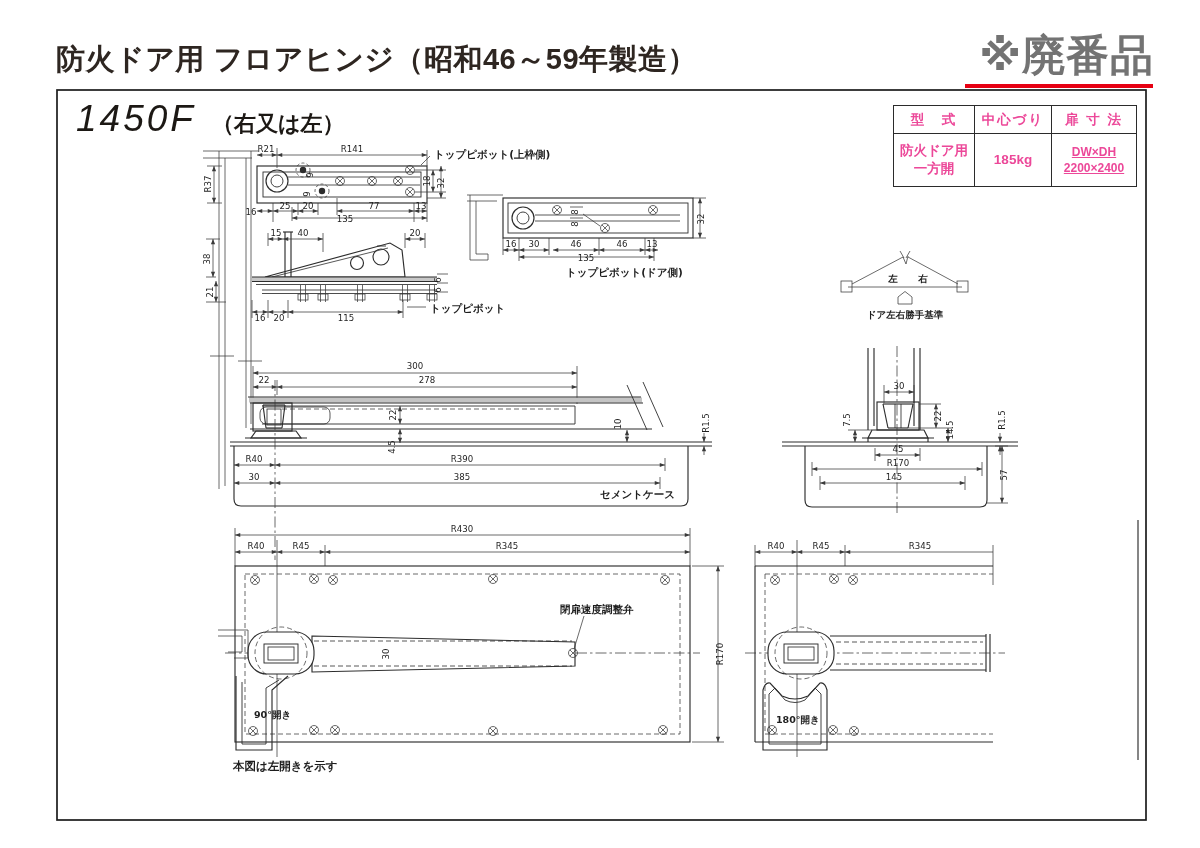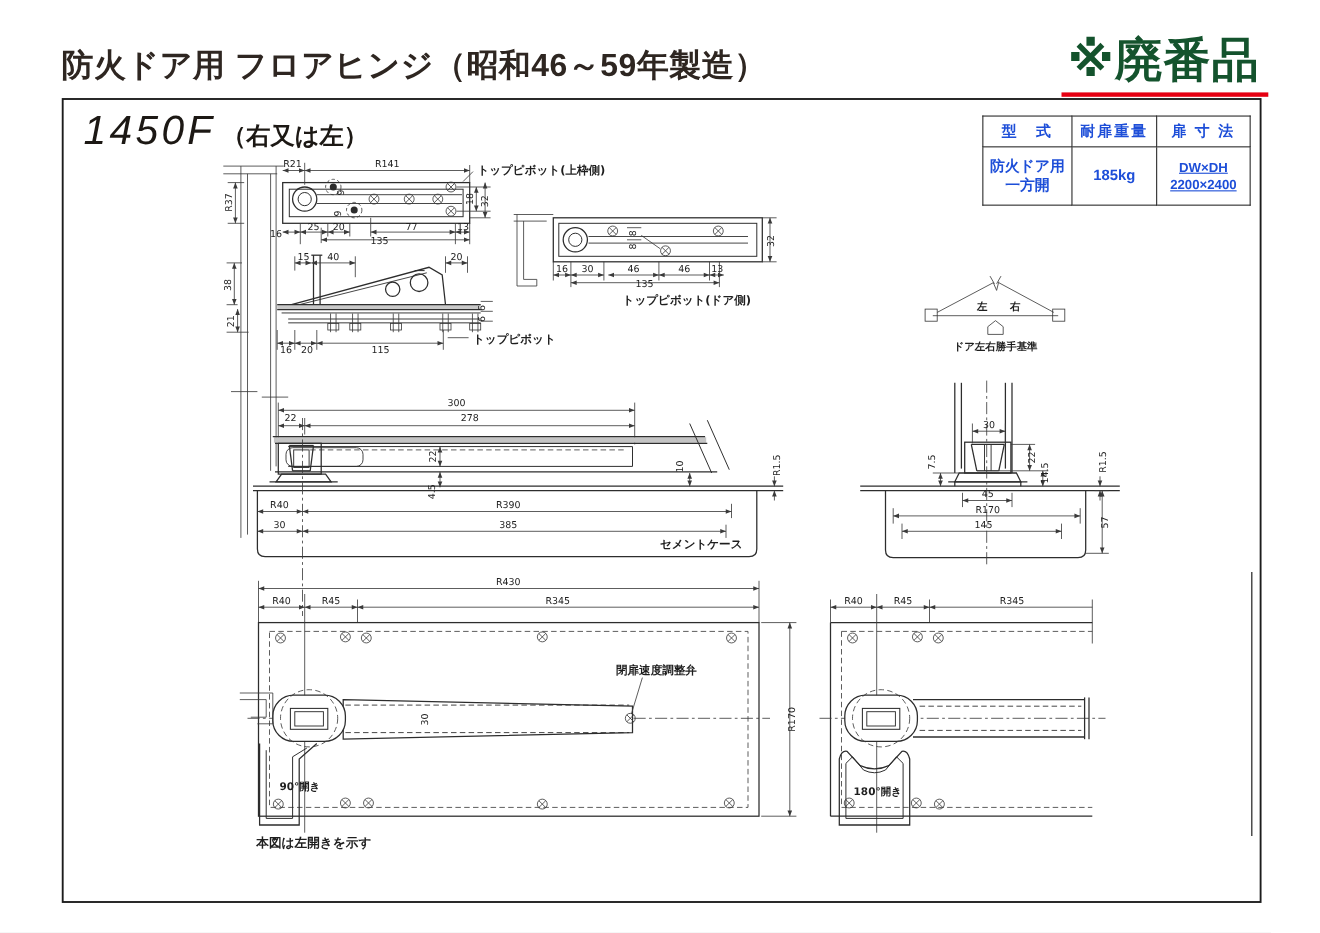--- a/index.html
+++ b/index.html
@@ -1,27 +1,27 @@
 <!DOCTYPE html>
 <html><head>
 <meta charset="utf-8">
 <style>
   html,body{margin:0;padding:0;background:#e8e8e8;}
   .page{position:relative;width:1200px;height:848px;background:#ffffff;
         font-family:"Liberation Sans","DejaVu Sans",sans-serif;overflow:hidden;margin:0 auto;}
   .title{position:absolute;left:56px;top:40px;font-size:29px;font-weight:bold;
          color:#2e2621;letter-spacing:0.5px;}
-  .badge{position:absolute;left:962px;top:34px;width:192px;text-align:center;
-         font-size:43px;font-weight:bold;color:#14532d;letter-spacing:1px;line-height:1.0;}
+  .badge{position:absolute;left:962px;top:34px;width:192px;text-align:right;
+         font-size:43px;font-weight:bold;color:#737373;letter-spacing:1px;line-height:1.0;}
   .badge-underline{position:absolute;left:965px;top:84px;width:188px;height:4px;background:#e60012;}
   .model{position:absolute;left:76px;top:98px;color:#1c1814;}
   .model .num{font-size:37px;font-weight:normal;letter-spacing:3px;font-style:italic;}
-  .model .suf{font-size:22px;font-weight:bold;margin-left:6px;}
+  .model .suf{font-size:22px;font-weight:bold;margin-left:16px;}
   .spec{position:absolute;left:893px;top:105px;width:244px;border-collapse:collapse;
-        color:#1d4ed8;}
+        color:#ec4899;}
   .spec td{border:1.6px solid #2b2b2b;text-align:center;padding:0;}
   .spec .hd{height:27px;font-size:13.5px;font-weight:bold;letter-spacing:2px;}
   .spec .bd{height:52px;font-size:13.5px;font-weight:bold;line-height:1.35;}
   .spec .sm{font-size:12px;text-decoration:underline;}
   svg text{font-family:"DejaVu Sans","Liberation Sans",sans-serif;fill:#1e1e1e;}
   .dt{font-size:8.6px;}
   .lb{font-size:10.5px;font-weight:bold;}
   .lbs{font-size:9.5px;font-weight:bold;}
   .nt{font-size:11.5px;font-weight:bold;}
   .o{stroke:#2d2d2d;stroke-width:1.15;fill:none;}
@@ -40,21 +40,21 @@
   <div class="badge-underline"></div>
 
   <div class="model">
     <span class="num">1450F</span><span class="suf">（右又は左）</span>
   </div>
 
   <table class="spec">
     <tbody>
         <tr>
       <td class="hd" style="width:80px">型　式</td>
-      <td class="hd" style="width:76px">耐扉重量</td>
+      <td class="hd" style="width:76px">中心づり</td>
       <td class="hd" style="width:84px">扉 寸 法</td>
     </tr>
     <tr>
       <td class="bd">
         <div>防火ドア用</div>
         <div>一方開</div>
       </td>
       <td class="bd">185kg</td>
       <td class="bd sm">
         <div>DW×DH</div>

